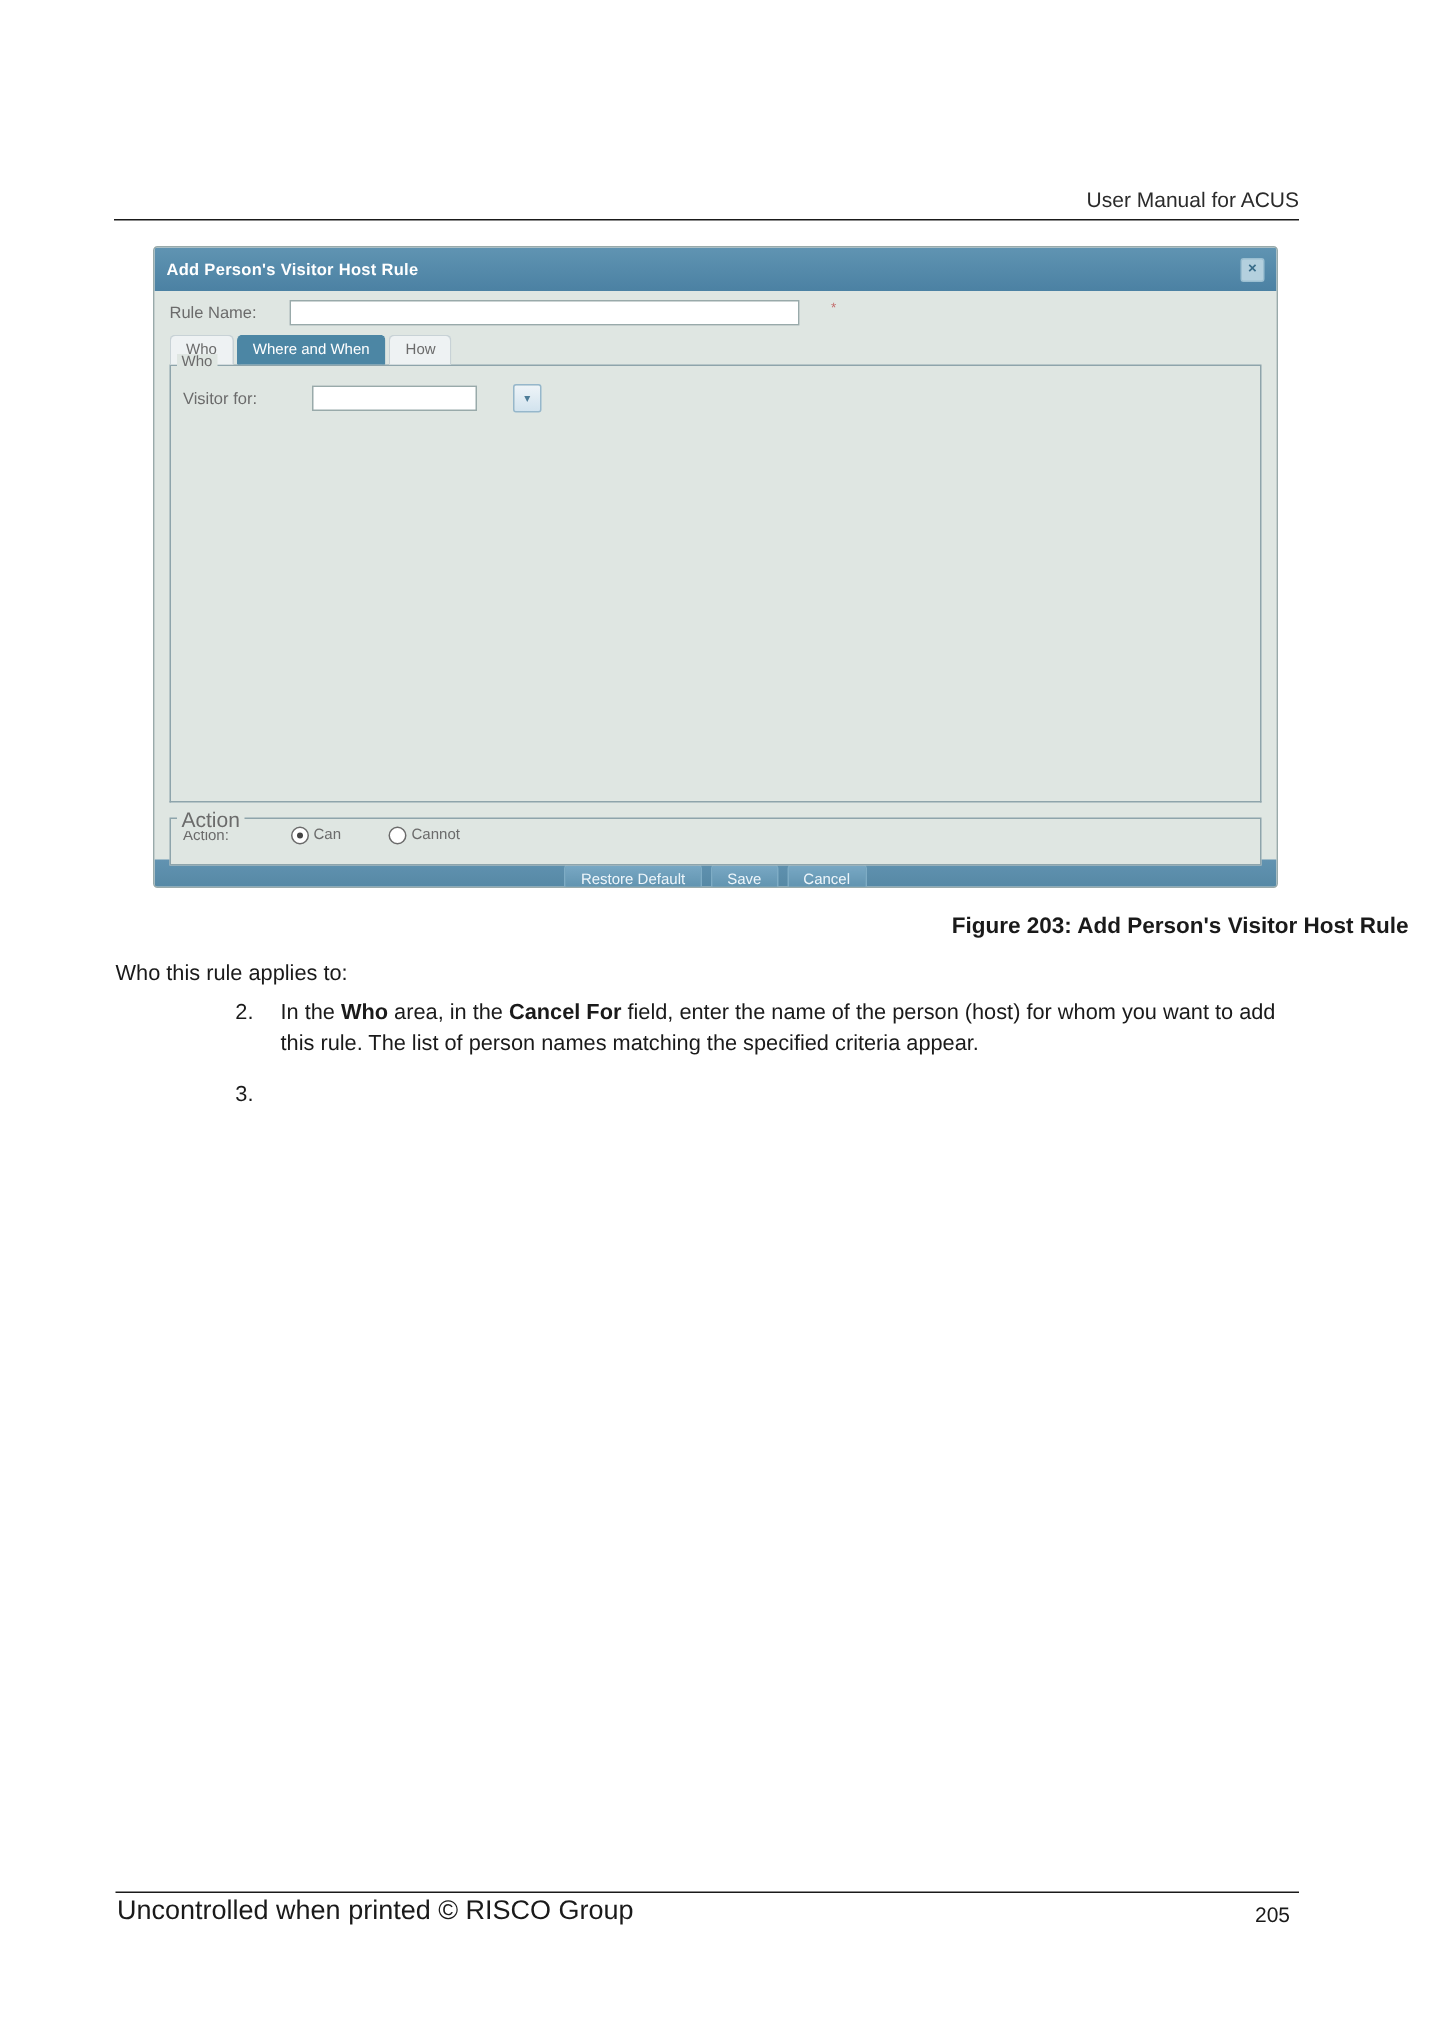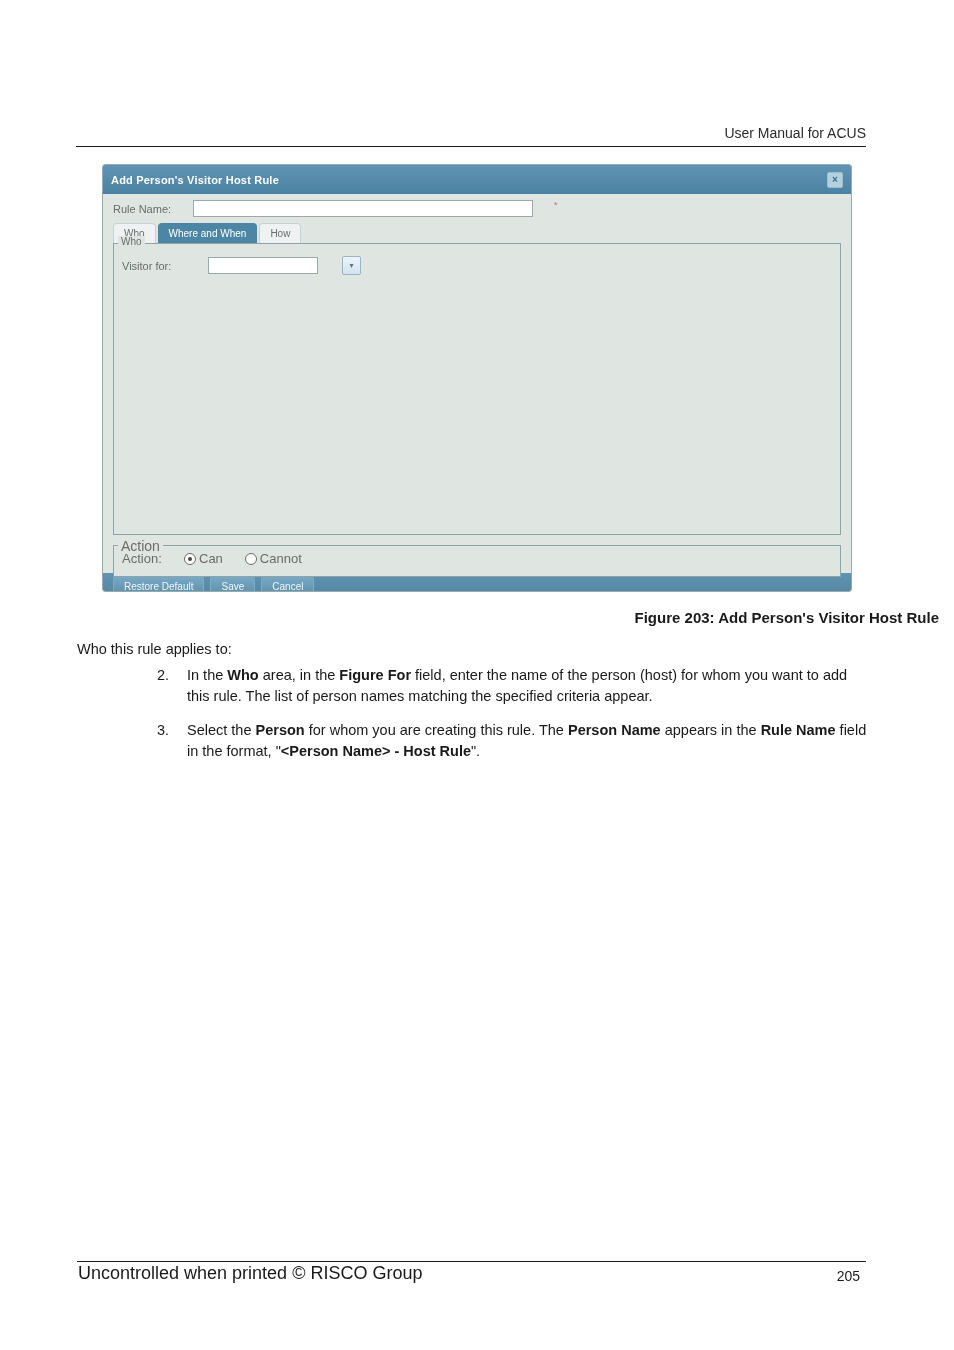--- a/index.html
+++ b/index.html
@@ -185,45 +185,44 @@
     left: 4px;
     top: -8px;
     background: #dfe6e2;
     padding: 0 3px;
     font-size: 14px;
     color: #6b6b6b;
   }
   .action-row {
     display: flex;
     align-items: center;
-    gap: 22px;
+    gap: 32px;
     padding: 5px 8px 0 8px;
-    font-size: 13px;
+    font-size: 10px;
     color: #6b6b6b;
   }
   .action-row .lbl { width: 40px; }
   .radio-wrap {
     display: inline-flex;
-    align-items: center;
     gap: 3px;
   }
   .radio-wrap .r {
     width: 10px; height: 10px; border: 1px solid #6b6b6b; border-radius: 50%;
     display: inline-flex; align-items: center; justify-content: center;
     background: #fff;
   }
   .radio-wrap .r.sel::after {
     content: ""; width: 4px; height: 4px; border-radius: 50%; background: #444;
   }
   .shot-footer {
     height: 26px;
     background: linear-gradient(#6293b1, #5084a0);
     display: flex;
     align-items: center;
-    justify-content: flex-start;
+    justify-content: center;
     gap: 6px;
     padding: 0 10px;
   }
   .shot-footer .fbtn {
     height: 18px;
     padding: 0 10px;
     font-size: 10px;
     color: #eef6fb;
     border: 1px solid #7eacc5;
     border-radius: 3px;
@@ -349,28 +348,25 @@
   </div>
 
   <div class="fig-caption">Figure 203: Add Person's Visitor Host Rule</div>
 
   <div class="intro">Who this rule applies to:</div>
 
   <div class="olist">
     <div class="oli">
       <div class="num">2.</div>
       <div class="txt">
-        <span>In the </span><b>Who</b><span> area, in the </span><b>Figure For</b><span> field, enter the name of the person (host) for whom you want to add this rule. The list of person names matching the specified criteria appear.</span>
+        <span>In the </span><b>Who</b><span> area, in the </span><b>Cancel For</b><span> field, enter the name of the person (host) for whom you want to add this rule. The list of person names matching the specified criteria appear.</span>
       </div>
     </div>
     <div class="oli">
       <div class="num">3.</div>
-      <div class="txt">
-        <span>Select the </span><b>Person</b><span> for whom you are creating this rule. The </span><b>Person Name</b><span> appears in the </span><b>Rule Name</b><span> field in the format, "</span><b>&lt;Person Name&gt; - Host Rule</b><span>".</span>
-      </div>
     </div>
   </div>
 
   <div class="footer-line"></div>
   <div class="footer-left">Uncontrolled when printed © RISCO Group</div>
   <div class="footer-right">205</div>
 
 </div>
 
 </body></html>

